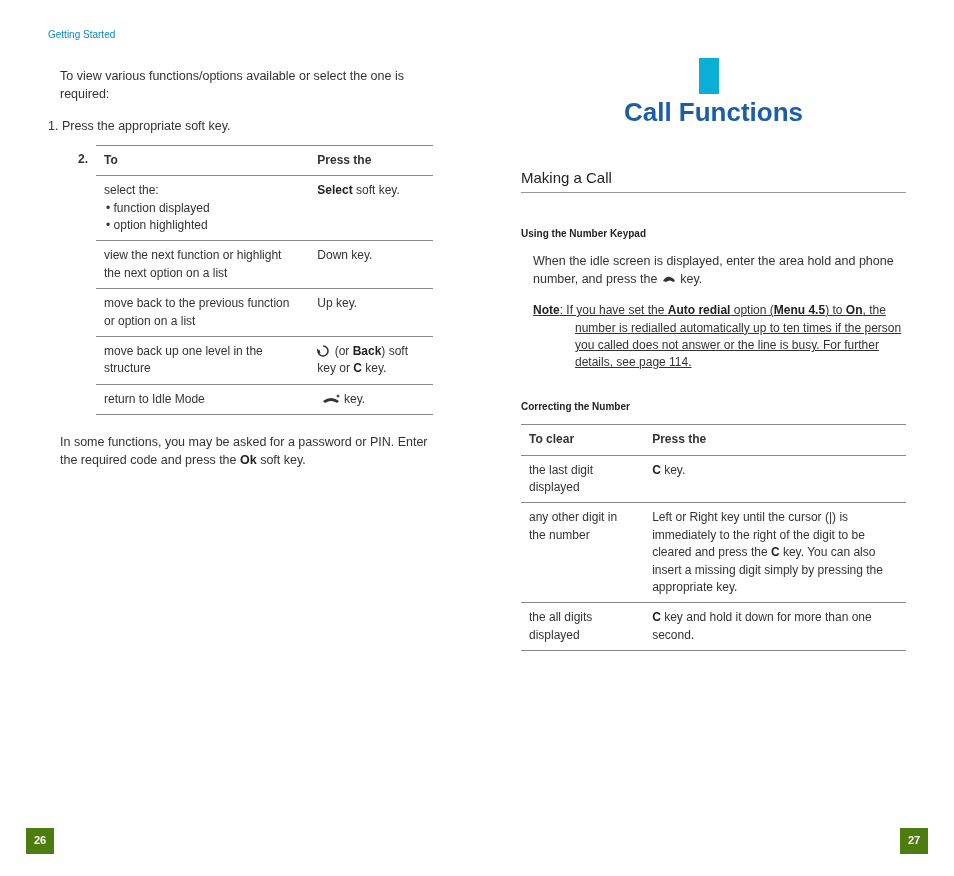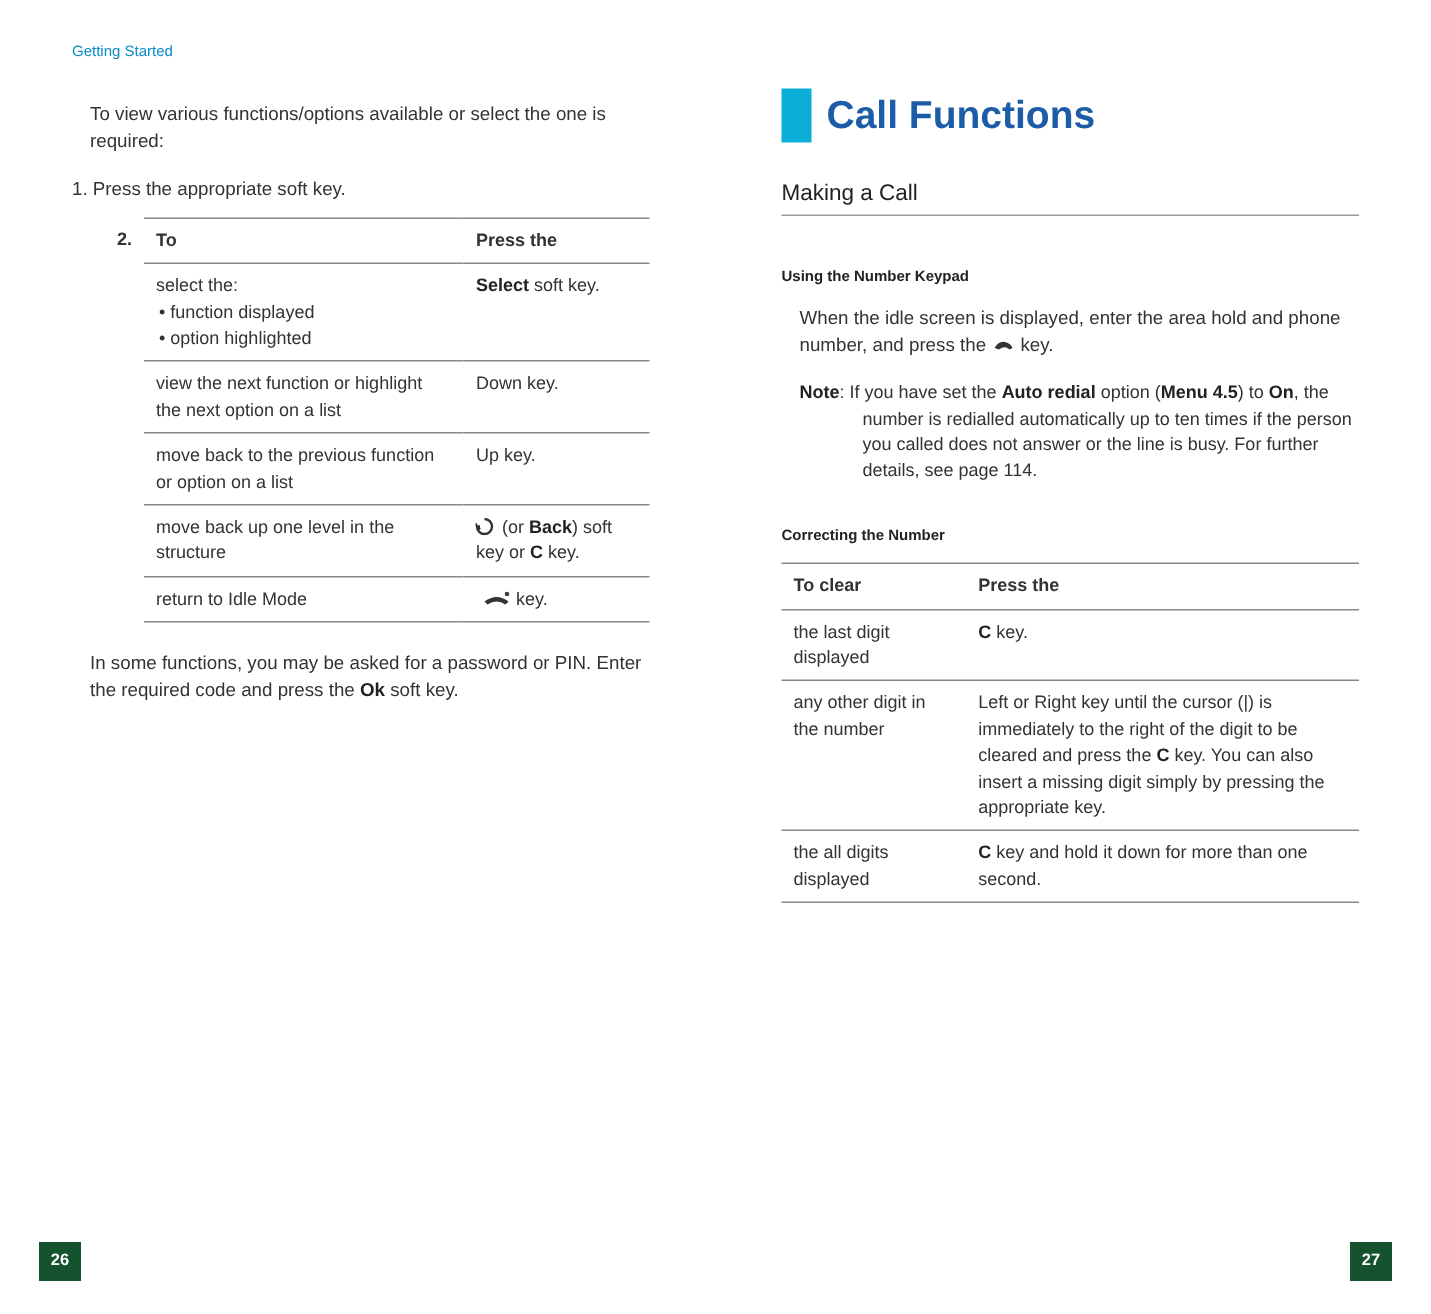--- a/index.html
+++ b/index.html
@@ -25,21 +25,22 @@
   .section-label {
     color: #0a8ac6;
     font-weight: normal;
     font-size: 10px;
     margin-bottom: 24px;
   }
   .chapter-head {
     display: flex;
     align-items: center;
     margin-top: 30px;
-    margin-bottom: 22px;
+    margin-bottom: 35px;
+    flex-direction: column;
   }
   .chapter-bar {
     width: 20px;
     height: 36px;
     background: #0aaed6;
     margin-right: 10px;
   }
   .chapter-title {
     color: #1d5da8;
     font-weight: bold;
@@ -84,31 +85,31 @@
   .icon {
     display: inline-block;
     vertical-align: middle;
     line-height: 1;
   }
   .pg-num {
     position: absolute;
     bottom: 22px;
     width: 28px;
     height: 26px;
-    background: #14532d;
+    background: #4d7c0f;
     color: #fff;
     font-size: 11px;
     font-weight: bold;
     display: flex;
     align-items: center;
     justify-content: center;
   }
   .pg-left { left: 26px; }
   .pg-right { right: 26px; }
-  .note { padding-left: 42px; text-indent: -42px; font-size: 12px; margin-bottom: 14px;}
+  .note { padding-left: 42px; text-indent: -42px; font-size: 12px; margin-bottom: 14px; text-decoration: underline;}
   b { font-weight: bold; color: #222; }
 </style>
 </head>
 <body>
 
 <div class="page left">
   <div class="section-label">Getting Started</div>
 
   <p>To view various functions/options available or select the one is required:</p>
 

